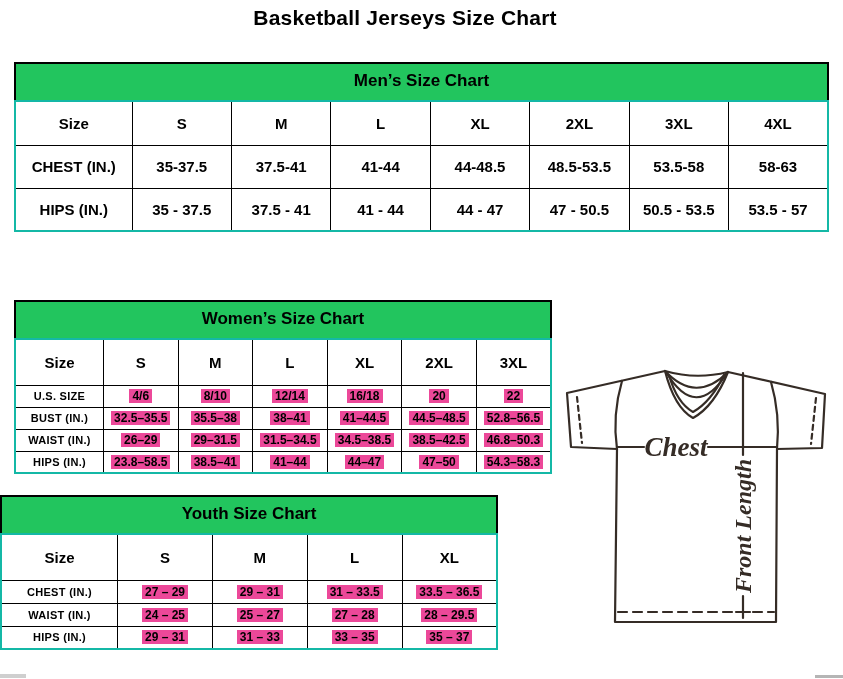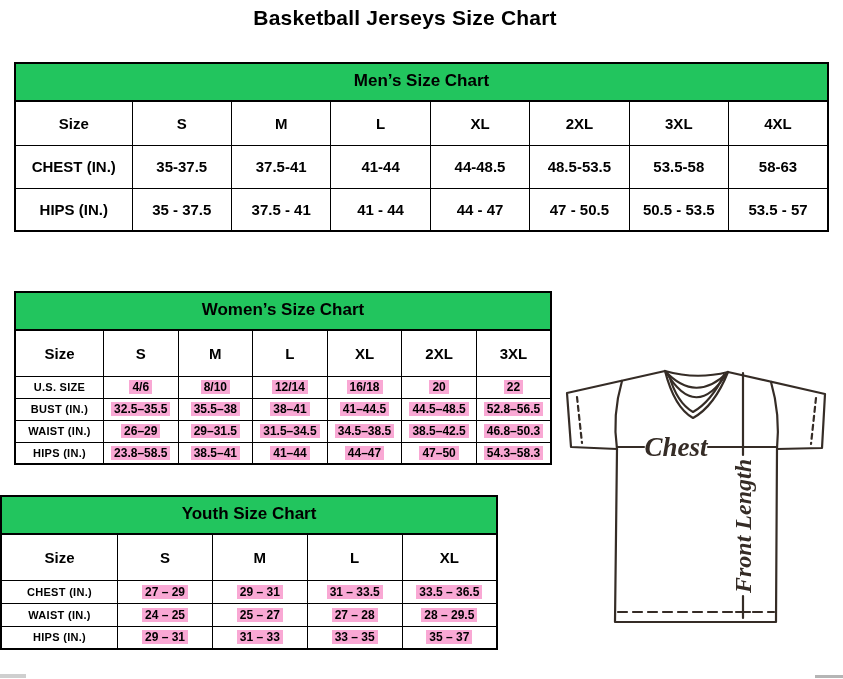--- a/index.html
+++ b/index.html
@@ -3,41 +3,41 @@
 <meta charset="utf-8">
 <style>
   * { margin:0; padding:0; box-sizing:border-box; }
   html,body { width:843px; height:679px; background:#ffffff; font-family:"Liberation Sans", sans-serif; color:#000; overflow:hidden; }
   .page { position:relative; width:843px; height:679px; background:#fff;border-radius:9px; }
 
   .page-title { position:absolute; left:0; top:6px; width:810px; text-align:center; font-size:21px; font-weight:bold; letter-spacing:0.2px; }
 
   .chart { position:absolute; background:#fff; }
   .chart-band { height:38px; line-height:34px; background:#22c55e; border:2px solid #000; border-bottom:none; text-align:center; font-weight:bold; font-size:17px; }
-  .chart table { width:100%; border-collapse:collapse; table-layout:fixed; border:2px solid #000000; }
+  .chart table { width:100%; border-collapse:collapse; table-layout:fixed; border:2px solid #14b8a6; }
   .chart th, .chart td { border:1.5px solid #000; text-align:center; font-weight:bold; vertical-align:middle; padding:0; }
 
   .chart-men { left:14px; top:62px; width:815px; }
   .chart-men thead th { height:44px; font-size:15px; }
   .chart-men tbody th, .chart-men tbody td { height:43px; font-size:15px; }
   .chart-men thead th:first-child { width:14.4%; }
 
-  .chart-women { left:14px; top:291px; width:538px; }
+  .chart-women { left:14px; top:300px; width:538px; }
   .chart-women thead th { height:46px; font-size:15px; }
   .chart-women tbody th { height:22px; font-size:11px; letter-spacing:0.3px; }
   .chart-women tbody td { height:22px; font-size:12px; }
   .chart-women thead th:first-child { width:16.5%; }
 
   .chart-youth { left:0; top:495px; width:498px; }
   .chart-youth thead th { height:46px; font-size:15px; }
   .chart-youth tbody th { height:22px; font-size:11px; letter-spacing:0.3px; }
   .chart-youth tbody td { height:23px; font-size:12px; }
   .chart-youth thead th:first-child { width:23.5%; }
 
-  .chart-women tbody td span, .chart-youth tbody td span { background:#f9a8d4; padding:0 3px;margin-top:40px; }
+  .chart-women tbody td span, .chart-youth tbody td span { background:#ec4899; padding:0 3px;margin-top:40px; }
 
   .jersey { position:absolute; left:556px; top:360px; width:287px; height:270px; }
   .dg-text { fill:#352c26; font-family:"Liberation Serif", serif; font-weight:bold; font-style:italic; }
 
   .scroll-frag-left  { position:absolute; left:0px;   top:674px; width:26px; height:4px; background:#cfcfcf; }
   .scroll-frag-right { position:absolute; left:815px; top:675px; width:28px; height:3px; background:#b5b5b5; }
 </style>
 </head>
 <body>
 

